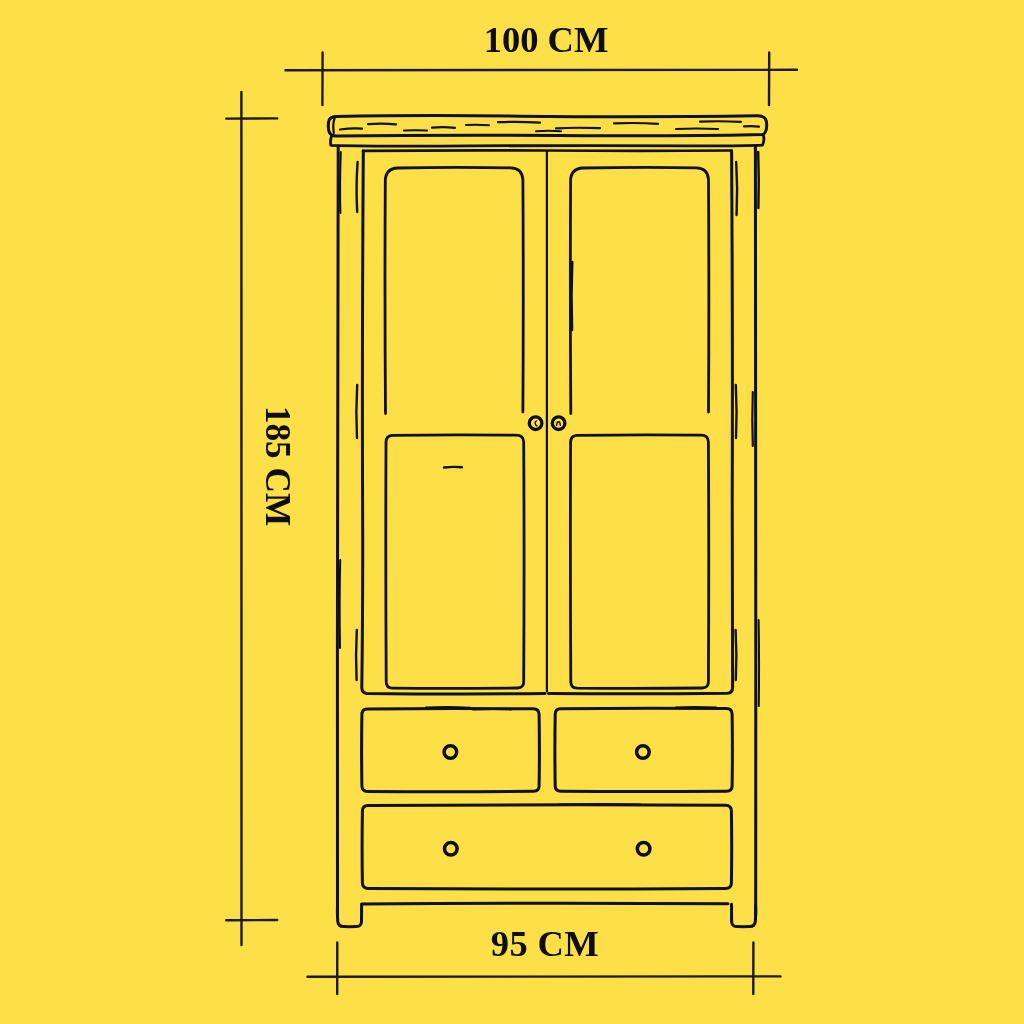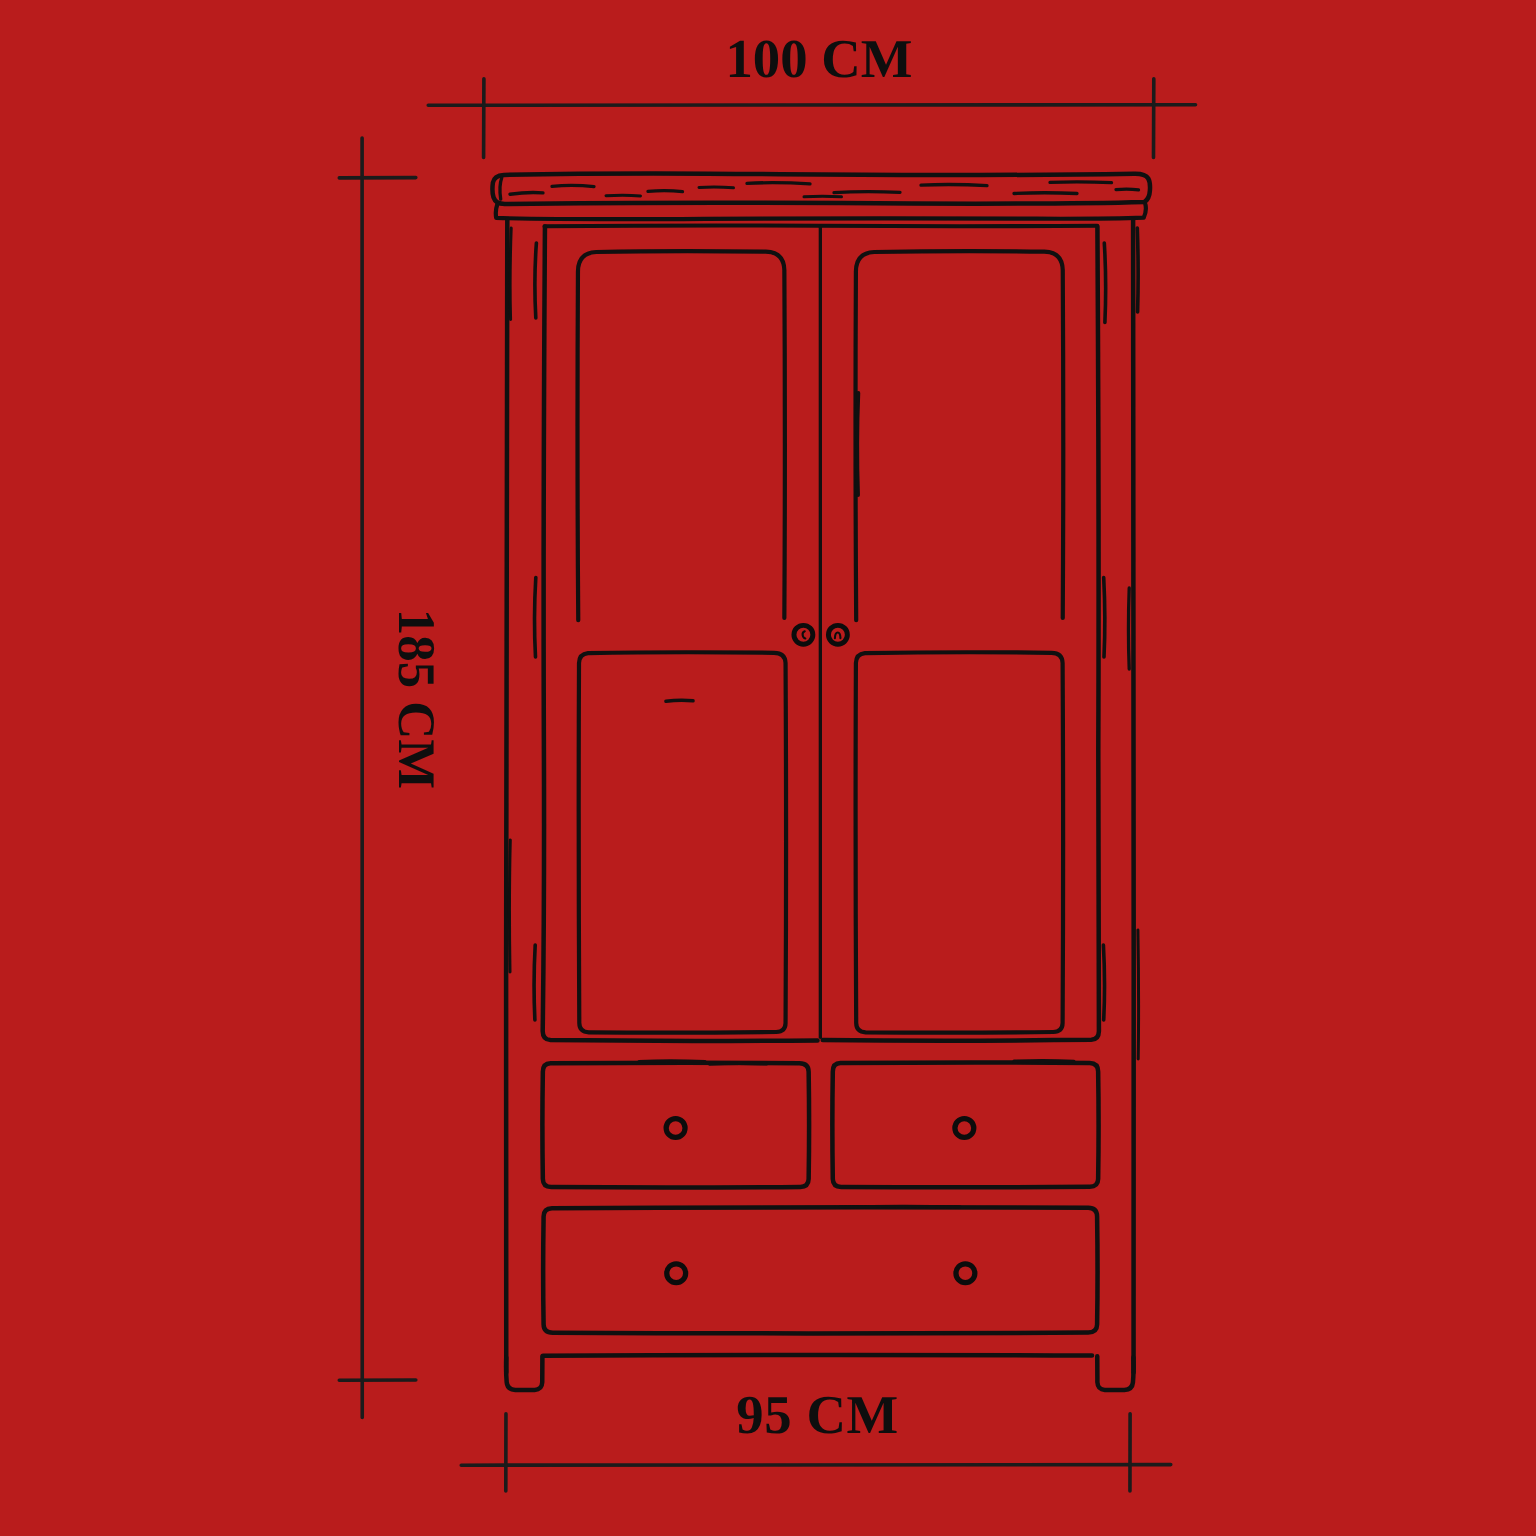--- a/index.html
+++ b/index.html
@@ -1,16 +1,16 @@
 <!DOCTYPE html>
 <html><head>
 <meta charset="utf-8">
 <style>
   html,body{margin:0;padding:0;background:#ffffff;}
-  .page{position:relative;width:1024px;height:1024px;background:#b91c1c;overflow:hidden;}
+  .page{position:relative;width:1024px;height:1024px;background:#fde047;overflow:hidden;}
   svg{position:absolute;left:0;top:0;}
   text{font-family:"Liberation Serif",serif;font-weight:bold;fill:#0e0e0e;}
 </style>
 </head>
 <body>
 <div class="page">
 <svg width="1024" height="1024" viewBox="0 0 1024 1024" fill="none" stroke-linecap="round" stroke-linejoin="round">
 
 <g stroke="#1b1b1b" stroke-width="2.4">
   <path d="M285.5,70.2 L797,69.8"></path>

